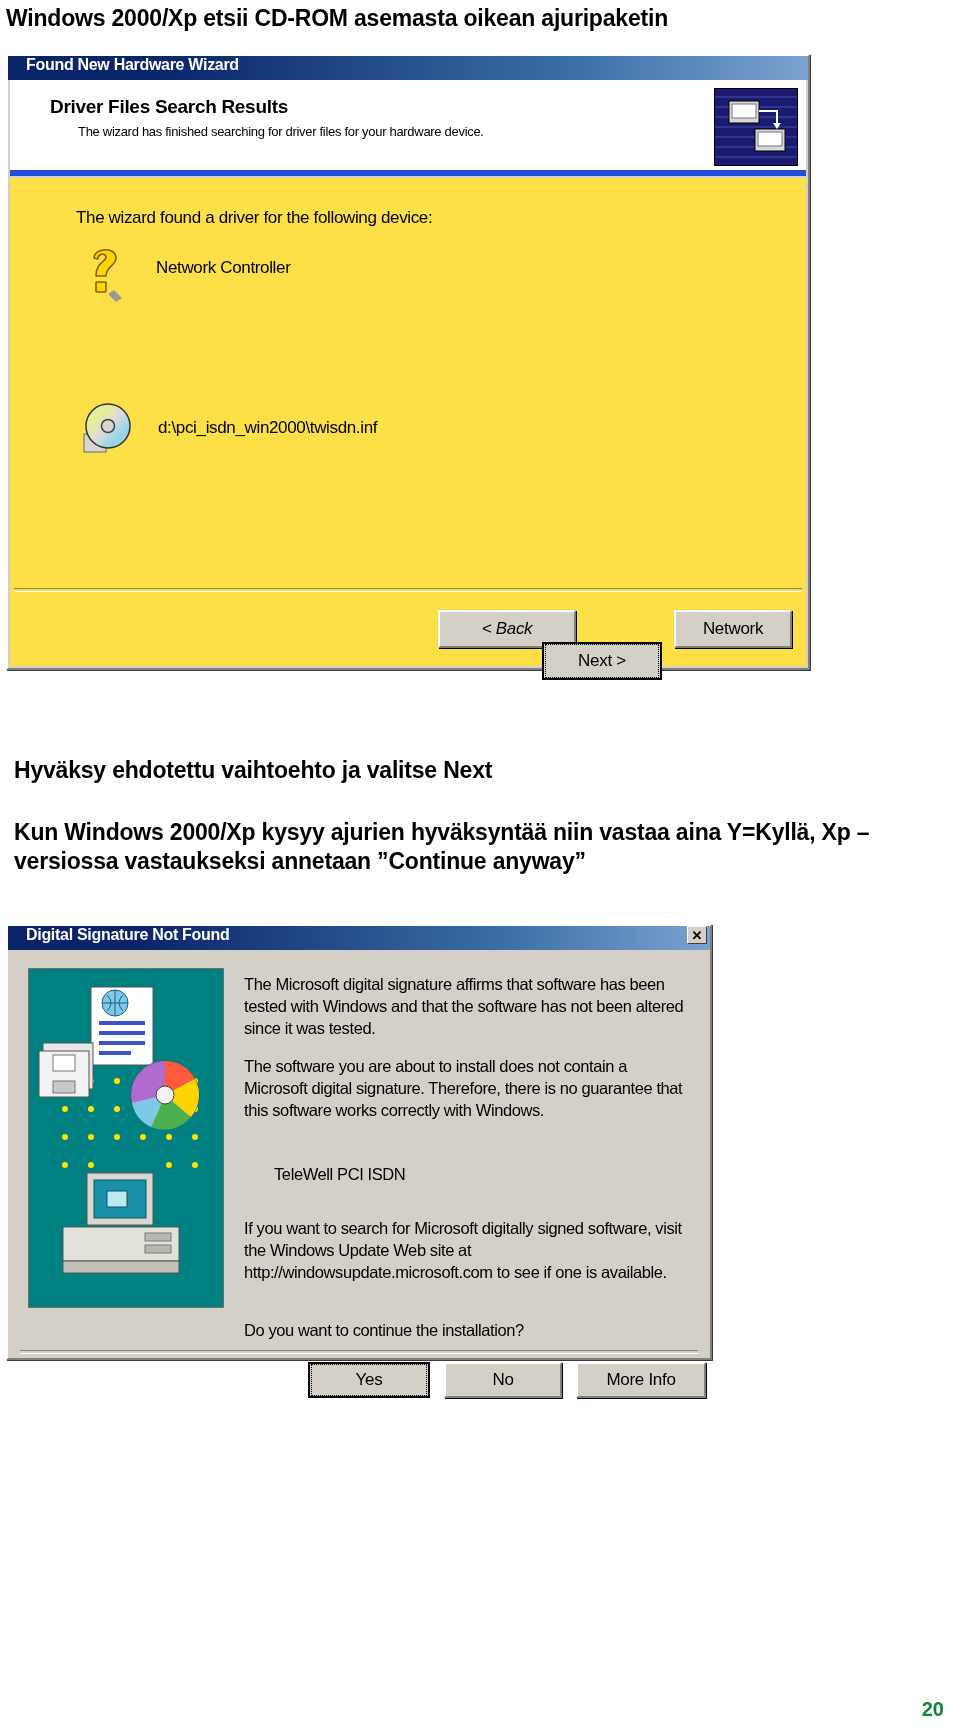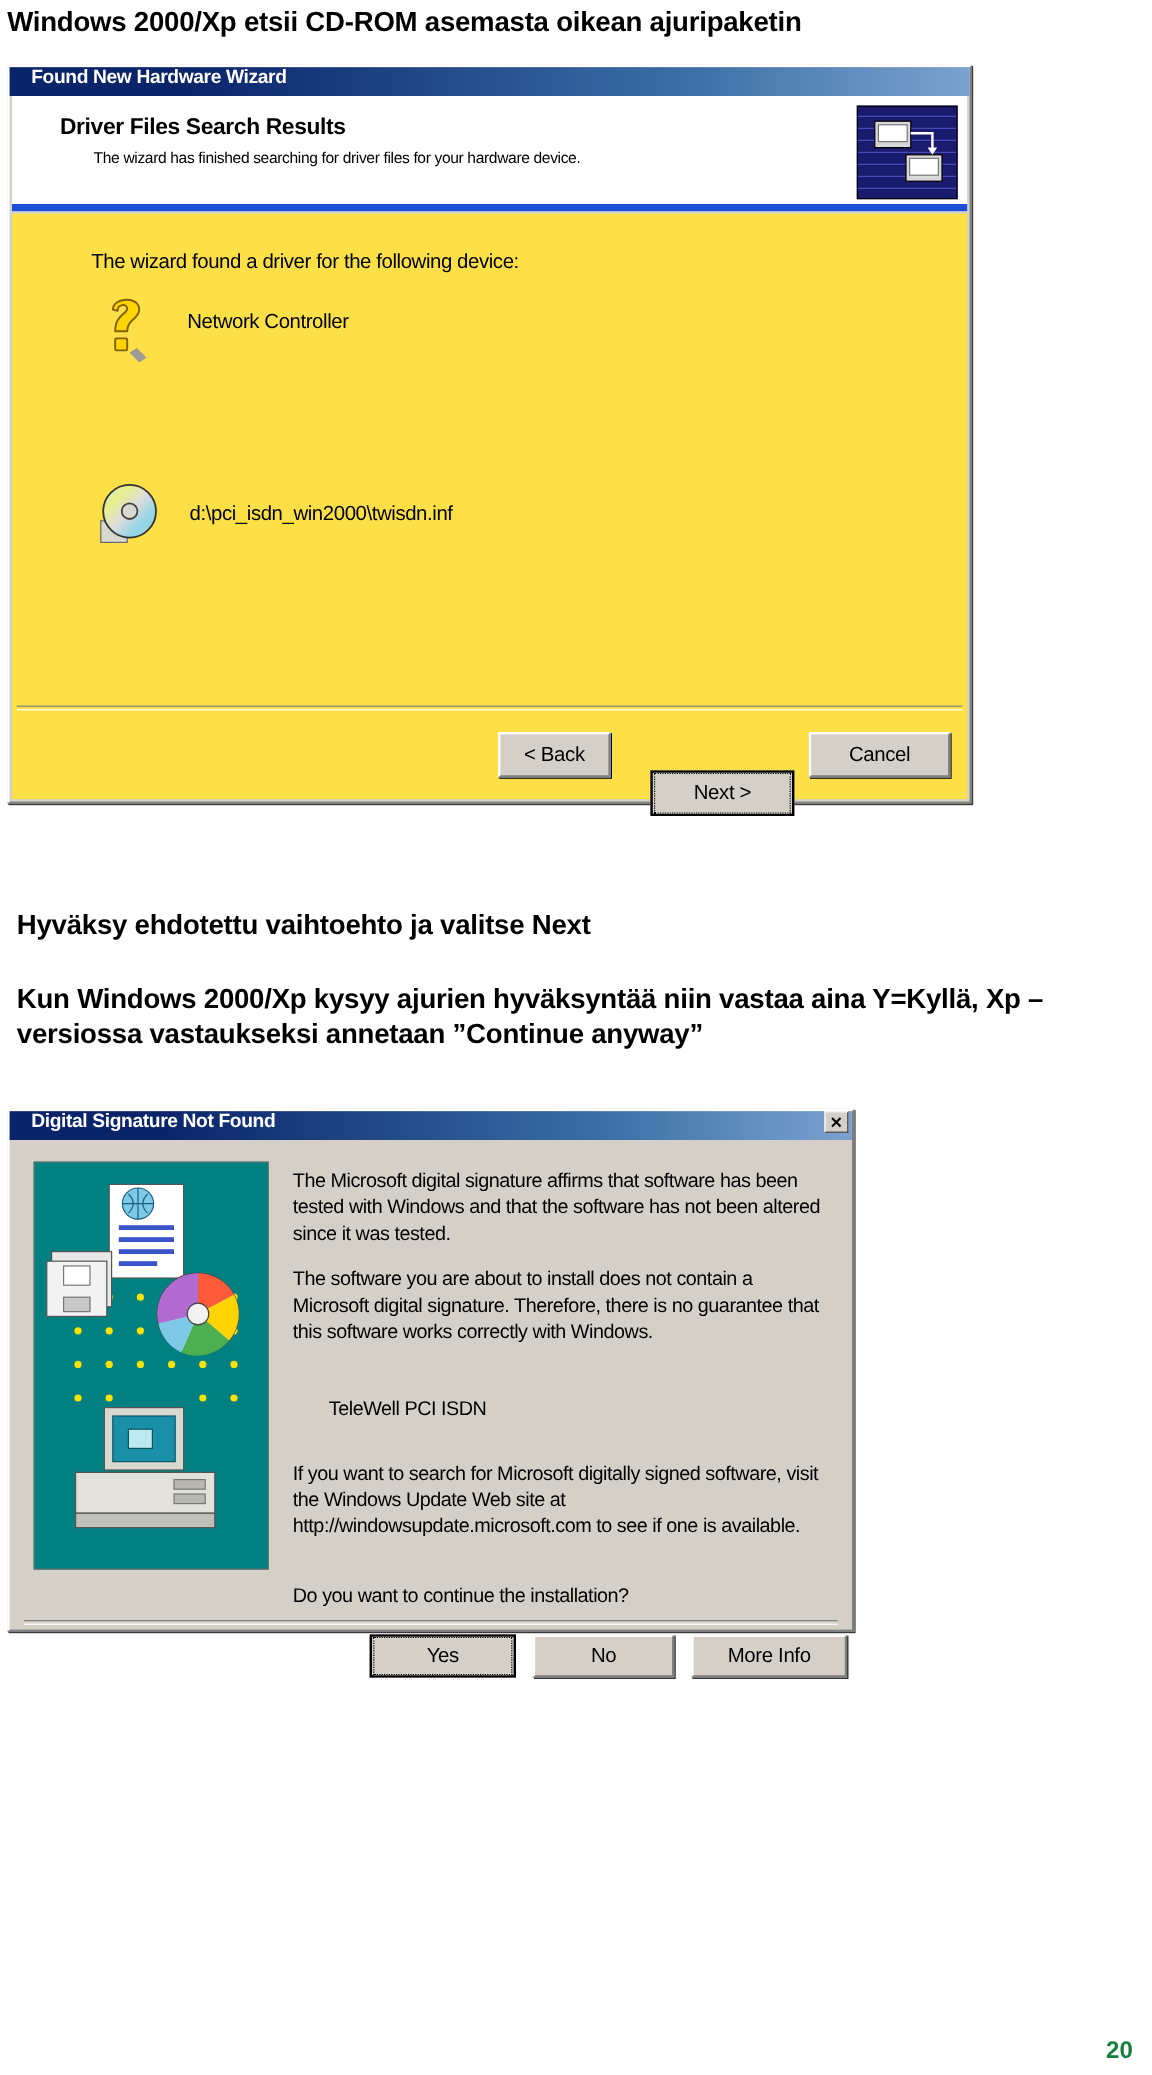--- a/index.html
+++ b/index.html
@@ -129,21 +129,21 @@
     box-shadow:none;
   }
   .win-btn.default .inner{
     width:100%;height:100%;
     border:1px dotted #000;
     box-sizing:border-box;
     background:#d4d0c8;
     display:flex;align-items:center;justify-content:center;
     margin:1px;
   }
-  #btn-back{left:405px;width:94px;}
+  #btn-back{left:428px;width:138px;font-style:italic;}
   #btn-next{left:532px;width:120px;margin-top:32px;}
   #btn-cancel{left:664px;width:118px;}
 
   
   #sigdlg{ left:6px; top:924px; width:706px; height:436px; }
   #sigdlg .body{
     position:absolute;left:2px;top:26px;right:2px;bottom:2px;
     background:#d4d0c8;
   }
   .sig-art{
@@ -253,21 +253,21 @@
     <div class="btn-separator"></div>
 
     <div class="btn-row">
       <div class="win-btn" id="btn-back">
         <span>&lt; Back</span>
       </div>
       <div class="win-btn default" id="btn-next">
         <span class="inner">Next &gt;</span>
       </div>
       <div class="win-btn" id="btn-cancel">
-        <span>Cancel</span>
+        <span>Network</span>
       </div>
     </div>
 
   </div>
 </div>
 
 <div id="caption-next" class="doc-heading">Hyväksy ehdotettu vaihtoehto ja valitse Next</div>
 
 <div id="caption-accept" class="doc-heading">Kun Windows 2000/Xp kysyy ajurien hyväksyntää niin vastaa aina Y=Kyllä, Xp –versiossa vastaukseksi annetaan ”Continue anyway”</div>
 

